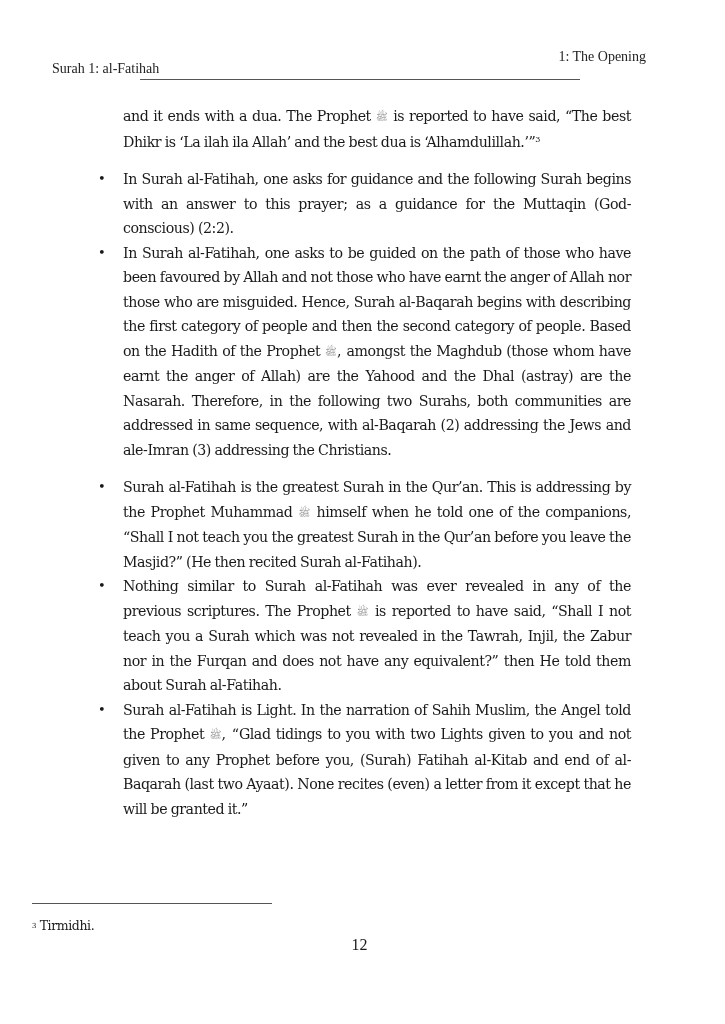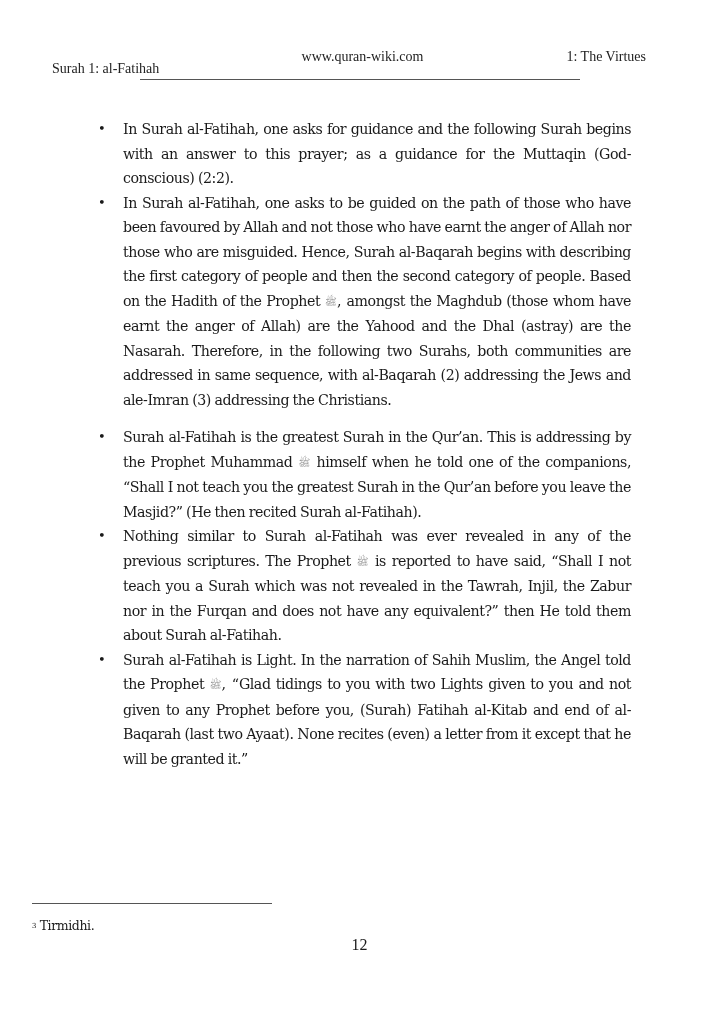--- a/index.html
+++ b/index.html
@@ -23,26 +23,26 @@
   .footnote { position: absolute; left: 32px; top: 918px; font-family: "DejaVu Serif", serif; font-size: 12.5px; letter-spacing: -0.4px; }
   .footnote sup { font-size: 7px; vertical-align: 2px; }
   .page-number { position: absolute; left: 0; width: 725px; text-align: center; top: 936px; font-family: "Liberation Serif", serif; font-size: 16px; }
   .page-number span { position: relative; left: -3px; }
 </style>
 </head>
 <body>
 
 <div class="running-header">
   <span class="rh-left">Surah 1: al-Fatihah</span>
-  <span class="rh-center">www.quran-wiki.com</span>
-  <span class="rh-right">1: The Virtues</span>
+  <span class="rh-right">1: The Opening</span>
 </div>
 <div class="header-rule"></div>
 
 <div class="content">
+  <p class="para"><span>and it ends with a dua. The Prophet</span> <span class="saw">ﷺ</span><span> is reported to have said, “The best Dhikr is ‘La ilah ila Allah’ and the best dua is ‘Alhamdulillah.’”</span><sup>3</sup></p>
 
   <ul>
     <li><span class="bullet">•</span><span>In Surah al-Fatihah, one asks for guidance and the following Surah begins with an answer to this prayer; as a guidance for the Muttaqin (God-conscious) (2:2).</span></li>
     <li><span class="bullet">•</span><span>In Surah al-Fatihah, one asks to be guided on the path of those who have been favoured by Allah and not those who have earnt the anger of Allah nor those who are misguided. Hence, Surah al-Baqarah begins with describing the first category of people and then the second category of people. Based on the Hadith of the Prophet </span><span class="saw">ﷺ</span><span>, amongst the Maghdub (those whom have earnt the anger of Allah) are the Yahood and the Dhal (astray) are the Nasarah. Therefore, in the following two Surahs, both communities are addressed in same sequence, with al-Baqarah (2) addressing the Jews and ale-Imran (3) addressing the Christians.</span></li>
   </ul>
 
   <ul>
     <li><span class="bullet">•</span><span>Surah al-Fatihah is the greatest Surah in the Qur’an. This is addressing by the Prophet Muhammad </span><span class="saw">ﷺ</span><span> himself when he told one of the companions, “Shall I not teach you the greatest Surah in the Qur’an before you leave the Masjid?” (He then recited Surah al-Fatihah).</span></li>
     <li><span class="bullet">•</span><span>Nothing similar to Surah al-Fatihah was ever revealed in any of the previous scriptures. The Prophet </span><span class="saw">ﷺ</span><span> is reported to have said, “Shall I not teach you a Surah which was not revealed in the Tawrah, Injil, the Zabur nor in the Furqan and does not have any equivalent?” then He told them about Surah al-Fatihah.</span></li>
     <li><span class="bullet">•</span><span>Surah al-Fatihah is Light. In the narration of Sahih Muslim, the Angel told the Prophet </span><span class="saw">ﷺ</span><span>, “Glad tidings to you with two Lights given to you and not given to any Prophet before you, (Surah) Fatihah al-Kitab and end of al-Baqarah (last two Ayaat). None recites (even) a letter from it except that he will be granted it.”</span></li>

